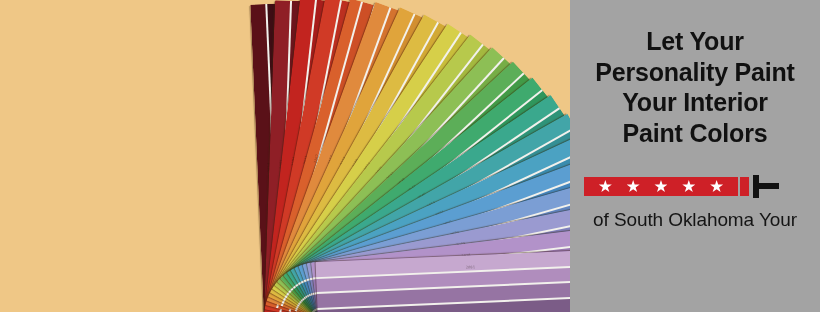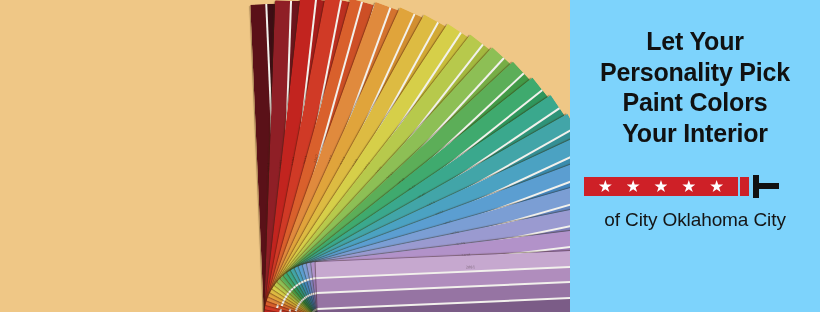--- a/index.html
+++ b/index.html
@@ -65,21 +65,21 @@
     font-size: 4px;
     letter-spacing: 0.3px;
     color: rgba(30, 20, 10, 0.5);
     font-family: "Liberation Serif", serif;
   }
 
   
   .promo-pane {
     position: relative;
     flex: 1 1 auto;
-    background: #7dd3fc;
+    background: #a3a3a3;
     display: flex;
     flex-direction: column;
     align-items: center;
     padding-top: 26px;
     box-sizing: border-box;
   }
 
   .headline {
     color: #111111;
     font-weight: bold;
@@ -390,38 +390,38 @@
           <div class="sep" style="top: 45.5px;"></div>
           <span class="code" style="left: 150px; top: 8.525px;">2081</span>
         </div>
       </div>
   </div>
 
   <div class="promo-pane">
 
     <div class="headline">
       <span class="hl-line">Let Your</span>
-      <span class="hl-line">Personality Pick</span>
+      <span class="hl-line">Personality Paint</span>
+      <span class="hl-line">Your Interior</span>
       <span class="hl-line">Paint Colors</span>
-      <span class="hl-line">Your Interior</span>
     </div>
 
     <div class="logo-block">
 
       <div class="star-row">
         <div class="star-bar" id="star-bar">
             <span class="star"></span>
             <span class="star"></span>
             <span class="star"></span>
             <span class="star"></span>
             <span class="star"></span>
           </div>
         <div class="star-chip"></div>
         <div class="brush-icon">
           <div class="ferrule"></div>
           <div class="handle"></div>
         </div>
       </div>
     </div>
 
-    <div class="locality">of City Oklahoma City</div>
+    <div class="locality">of South Oklahoma Your</div>
   </div>
 </div>
 
 </body></html>

